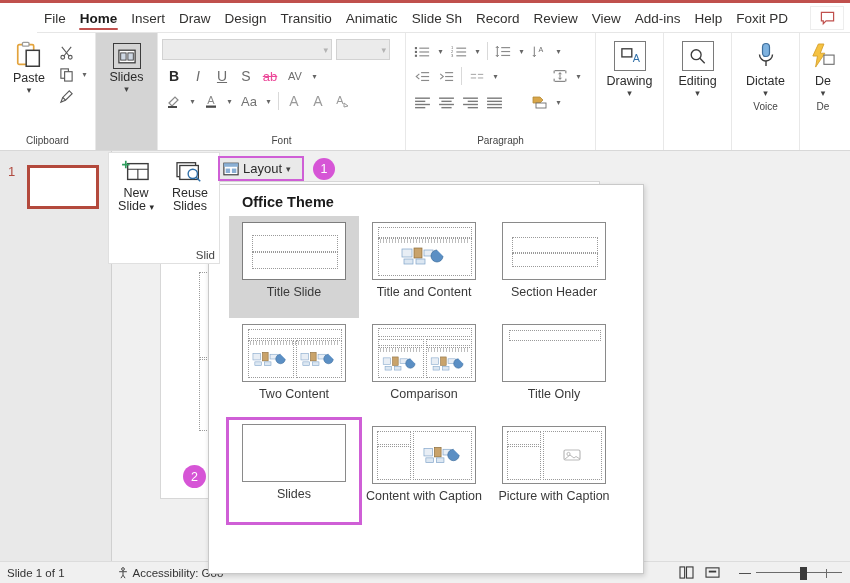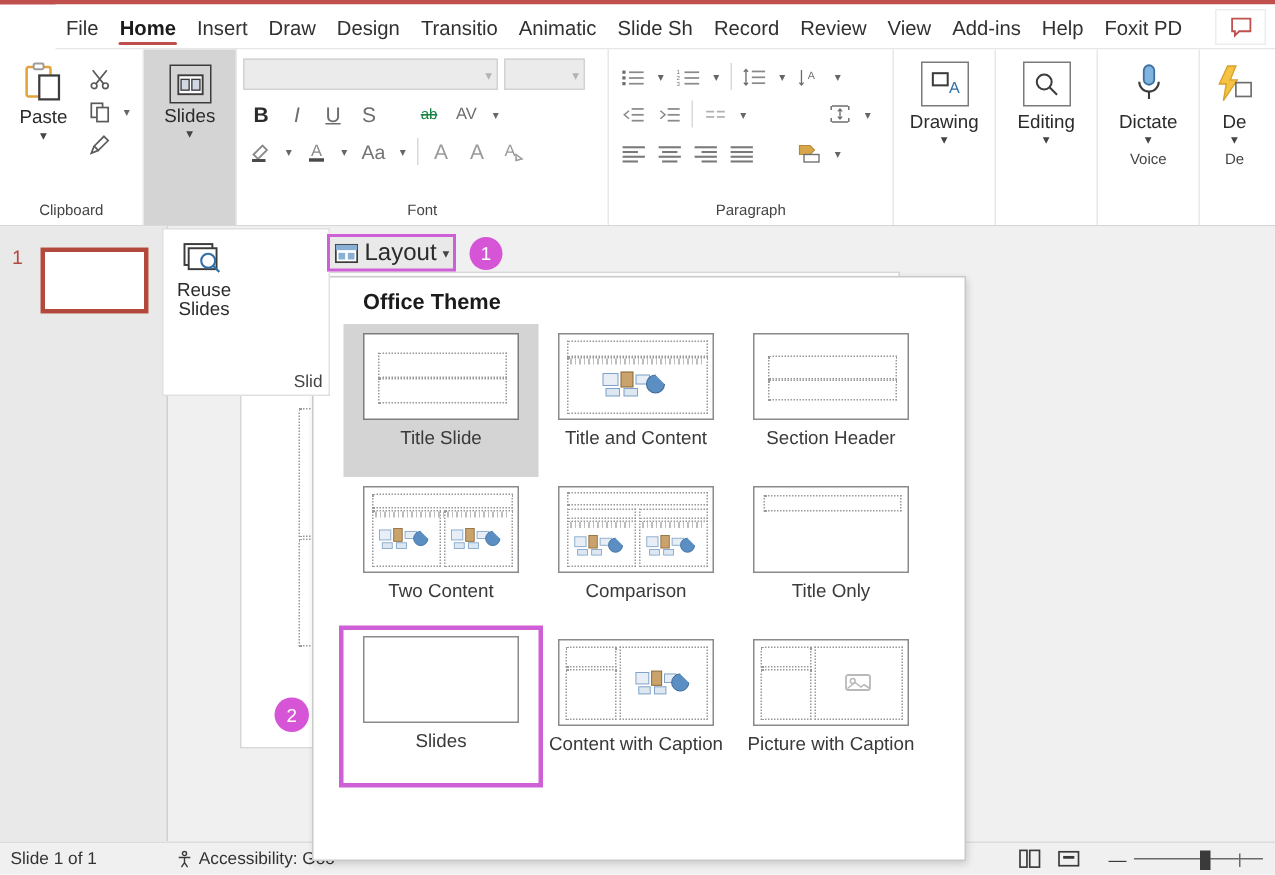--- a/index.html
+++ b/index.html
@@ -107,21 +107,21 @@
     color:#4a4a4a;
   }
   #ph-title { left:38px; top:90px; width:364px; height:86px; font-size:27px; }
   #ph-sub   { left:38px; top:177px; width:364px; height:72px; font-size:15px; }
   
   #layout-btn {
     position:absolute; left:218px; top:156px; width:86px; height:25px;
     background:#e9e9e9; border:2.5px solid #cf5fd6;
     display:flex; align-items:center; padding-left:3px; z-index:40;
   }
-  #layout-btn .ltxt { font-size:16px; color:#2b2b2b; margin-left:4px; }
+  #layout-btn .ltxt { font-size:13px; color:#2b2b2b; margin-left:4px; }
   #layout-btn .lchev { font-size:9px; color:#444; margin-left:4px; }
   #badge1 {
     position:absolute; left:313px; top:158px; width:22px; height:22px;
     border-radius:50%; background:#d655d6; color:#fff; font-size:12.5px;
     display:flex; align-items:center; justify-content:center; z-index:45;
   }
   #badge2 {
     position:absolute; left:183px; top:465px; width:23px; height:23px;
     border-radius:50%; background:#d655d6; color:#fff; font-size:12.5px;
     display:flex; align-items:center; justify-content:center; z-index:45;
@@ -272,21 +272,21 @@
         <div class="combobox" style="width:54px;margin-left:4px;">
           <span></span>
           <span class="cv">▾</span>
         </div>
       </div>
       <div class="rowflex" style="margin-top:5px;">
         <div class="smbtn" style="font-weight:bold;font-size:14px;color:#2b2b2b;">B</div>
         <div class="smbtn" style="font-style:italic;font-size:14px;color:#6d6d6d;">I</div>
         <div class="smbtn" style="text-decoration:underline;font-size:14px;color:#6d6d6d;">U</div>
         <div class="smbtn" style="font-size:14px;color:#6d6d6d;">S</div>
-        <div class="smbtn" style="text-decoration:line-through;font-size:10px;color:#15803d;margin-left:16px;">ab</div>
+        <div class="smbtn" style="text-decoration:line-through;font-size:13px;color:#ec4899;">ab</div>
         <div class="smbtn" style="font-size:11px;color:#6d6d6d;width:26px;">AV</div>
         <div class="smchev">▾</div>
       </div>
       <div class="rowflex" style="margin-top:3px;">
         <div class="smbtn">
           <svg width="16" height="16" viewBox="0 0 16 16">
             <path d="M3 10l6-6 3 3-6 6z" fill="none" stroke="#8a8a8a" stroke-width="1.2"></path>
             <rect x="2" y="13" width="9" height="2" fill="#4a4a4a"></rect>
           </svg>
         </div>
@@ -660,20 +660,32 @@
         </div>
       </div>
       <div class="gal-name">Picture with Caption</div>
     </div>
   </div>
 </div>
 
 <div style="position:absolute;left:108px;top:152px;width:112px;height:112px;background:#fff;border:1px solid #e0e0e0;z-index:38;display:flex;">
   <div class="bigbtn" style="width:54px;padding-top:6px;">
     <svg width="30" height="26" viewBox="0 0 32 28">
+      <rect x="7" y="5" width="22" height="17" fill="#fff" stroke="#3c3c3c" stroke-width="1.5"></rect>
+      <path d="M7 11h22M18 11v11" stroke="#3c3c3c" stroke-width="1.2"></path>
+      <path d="M5 2v8M1 6h8" stroke="#2f9e5e" stroke-width="1.8"></path>
+    </svg>
+    <div class="lbl">New</div>
+    <div class="lbl" style="margin-top:0;">
+      <span>Slide</span>
+      <span style="font-size:9px;">▾</span>
+    </div>
+  </div>
+  <div class="bigbtn" style="width:54px;padding-top:6px;">
+    <svg width="30" height="26" viewBox="0 0 32 28">
       <rect x="2" y="4" width="20" height="15" fill="#fff" stroke="#3c3c3c" stroke-width="1.4"></rect>
       <rect x="5" y="7" width="20" height="15" fill="#fff" stroke="#3c3c3c" stroke-width="1.4"></rect>
       <circle cx="19" cy="16" r="5" fill="none" stroke="#2f6fa8" stroke-width="1.5"></circle>
       <path d="M22.6 19.6L27 24" stroke="#2f6fa8" stroke-width="1.6"></path>
     </svg>
     <div class="lbl">Reuse</div>
     <div class="lbl" style="margin-top:0;">Slides</div>
   </div>
   <div style="position:absolute;right:4px;bottom:2px;font-size:11.5px;color:#444;">Slid</div>
 </div>

